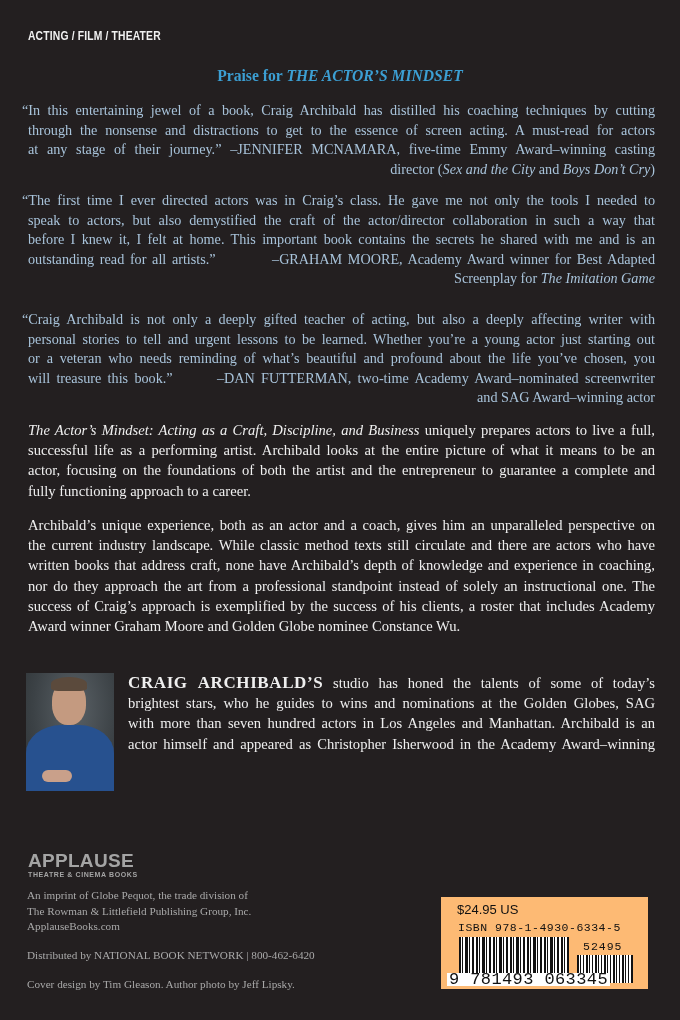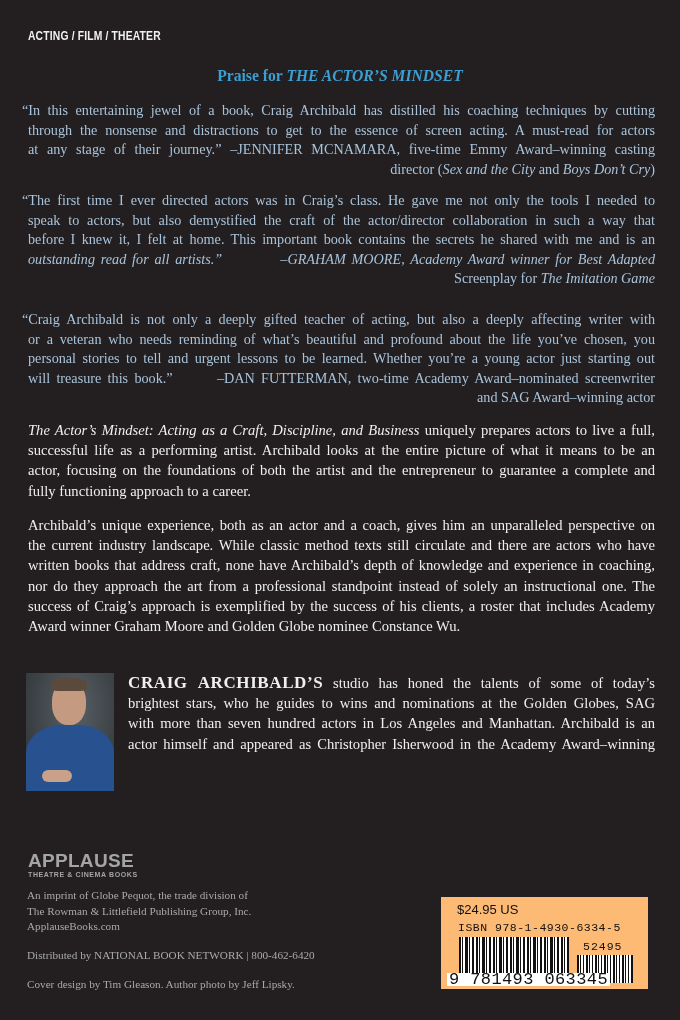--- a/index.html
+++ b/index.html
@@ -119,28 +119,28 @@
   <span class="l first">“In this entertaining jewel of a book, Craig Archibald has distilled his coaching techniques by cutting</span>
   <span class="l">through the nonsense and distractions to get to the essence of screen acting. A must-read for actors</span>
   <span class="l">at any stage of their journey.” –JENNIFER MCNAMARA, five-time Emmy Award–winning casting</span>
   <span class="l last"><span>director (</span><i>Sex and the City</i><span> and </span><i>Boys Don’t Cry</i><span>)</span></span>
 </div>
 
 <div class="quote" style="top:191px;">
   <span class="l first">“The first time I ever directed actors was in Craig’s class. He gave me not only the tools I needed to</span>
   <span class="l">speak to actors, but also demystified the craft of the actor/director collaboration in such a way that</span>
   <span class="l" style="white-space:pre;">before I knew it, I felt at home. This important book contains the secrets he shared with me and is an</span>
-  <span class="l" style="white-space:pre;font-style:italic;">outstanding read for all artists.”          –GRAHAM MOORE, Academy Award winner for Best Adapted</span>
+  <span class="l" style="white-space:pre;">outstanding read for all artists.”          –GRAHAM MOORE, Academy Award winner for Best Adapted</span>
   <span class="l last"><span>Screenplay for </span><i>The Imitation Game</i></span>
 </div>
 
 <div class="quote" style="top:310px;">
   <span class="l first">“Craig Archibald is not only a deeply gifted teacher of acting, but also a deeply affecting writer with</span>
+  <span class="l">personal stories to tell and urgent lessons to be learned. Whether you’re a young actor just starting out</span>
   <span class="l">or a veteran who needs reminding of what’s beautiful and profound about the life you’ve chosen, you</span>
-  <span class="l">personal stories to tell and urgent lessons to be learned. Whether you’re a young actor just starting out</span>
   <span class="l" style="white-space:pre;">will treasure this book.”       –DAN FUTTERMAN, two-time Academy Award–nominated screenwriter</span>
   <span class="l last">and SAG Award–winning actor</span>
 </div>
 
 <div class="body-para" style="top:420px;">
   <span class="l"><i>The Actor’s Mindset: Acting as a Craft, Discipline, and Business</i><span> uniquely prepares actors to live a full,</span></span>
   <span class="l">successful life as a performing artist. Archibald looks at the entire picture of what it means to be an</span>
   <span class="l">actor, focusing on the foundations of both the artist and the entrepreneur to guarantee a complete and</span>
   <span class="l end">fully functioning approach to a career.</span>
 </div>

